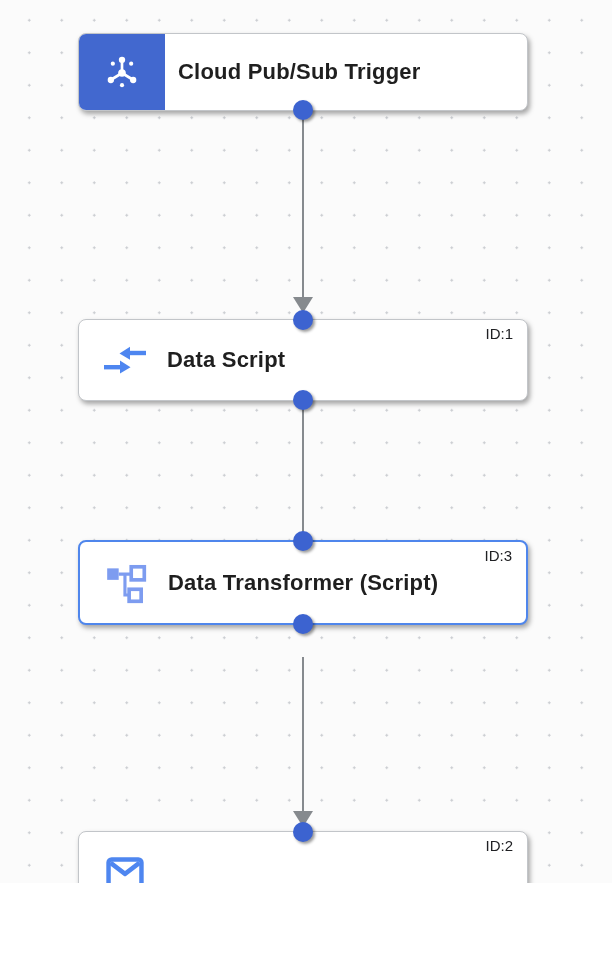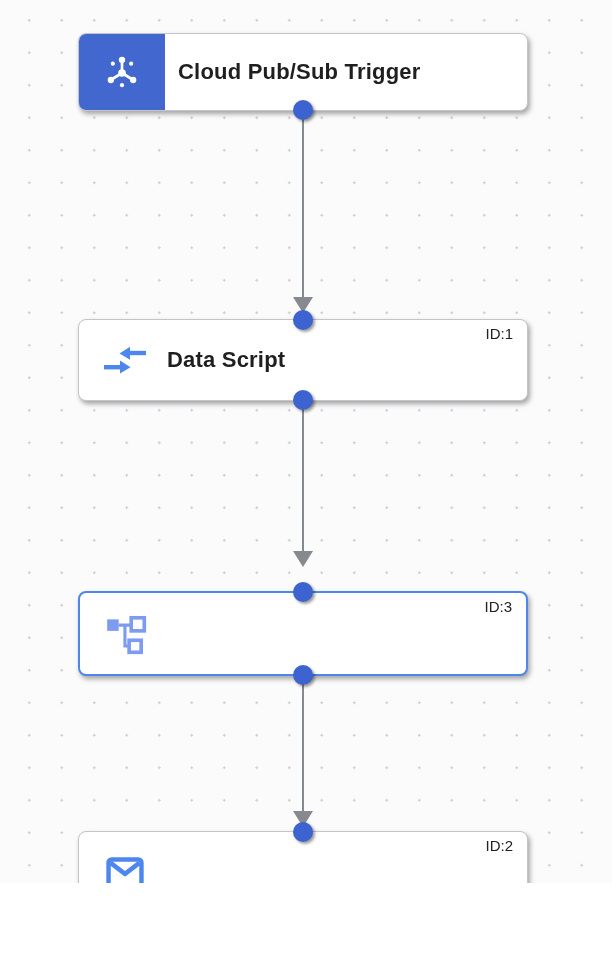--- a/index.html
+++ b/index.html
@@ -72,21 +72,21 @@
     flex: 0 0 86px;
     background: #4268cf;
     border-radius: 7px 0 0 7px;
     display: flex;
     align-items: center;
     justify-content: center;
     margin-right: 13px;
   }
 
   .node-mapping    { top: 319px; height: 82px; padding-left: 22px; }
-  .node-transformer{ top: 591px; height: 85px; padding-left: 22px; border: 2px solid #4f86ec; }
+  .node-transformer{ top: 540px; height: 85px; padding-left: 22px; border: 2px solid #4f86ec; }
   .node-email      { top: 831px; height: 83px; padding-left: 22px; }
 
   .task-icon {
     width: 48px;
     height: 48px;
     flex: 0 0 48px;
     display: flex;
     align-items: center;
     justify-content: center;
     margin-right: 18px;
@@ -171,20 +171,21 @@
     <div class="task-icon">
       <svg width="46" height="46" viewBox="0 0 44 44">
         <g stroke="#7d9cf0" fill="none" stroke-width="3">
           <path d="M15 13.5 H27 M21 13.5 V33.5 H25"></path>
         </g>
         <rect x="4" y="8" width="11" height="11" fill="#7d9cf0"></rect>
         <rect x="27" y="6.5" width="12.5" height="12.5" fill="#ffffff" stroke="#7d9cf0" stroke-width="3.5"></rect>
         <rect x="25" y="28" width="11.5" height="11.5" fill="#ffffff" stroke="#7d9cf0" stroke-width="3.5"></rect>
       </svg>
     </div>
+    <div class="node-title">Data Transformer (Script)</div>
     <div class="port port-top"></div>
     <div class="port port-bottom"></div>
   </div>
 
   <div class="node node-email">
     <div class="id-label">ID:2</div>
     <div class="task-icon">
       <svg width="42" height="36" viewBox="0 0 24 21">
         <rect x="2.4" y="2.6" width="19.2" height="15.8" rx="1.8" fill="none" stroke="#4e86f0" stroke-width="2.6"></rect>
         <path d="M3.6 4.6 L12 11 L20.4 4.6" fill="none" stroke="#4e86f0" stroke-width="2.6" stroke-linejoin="round"></path>

